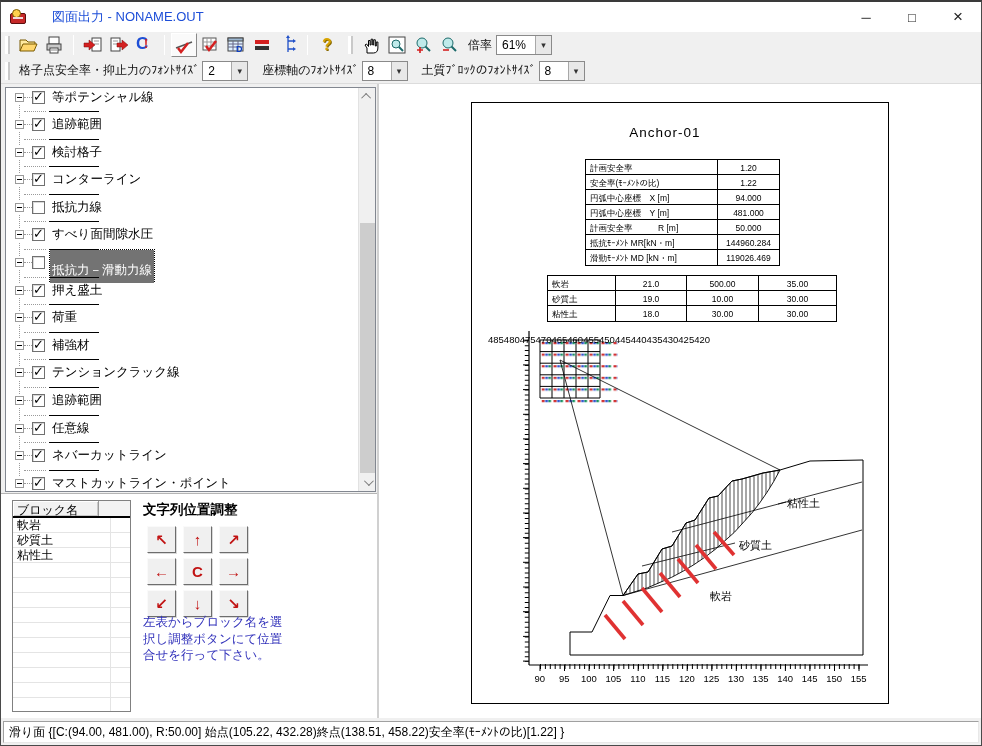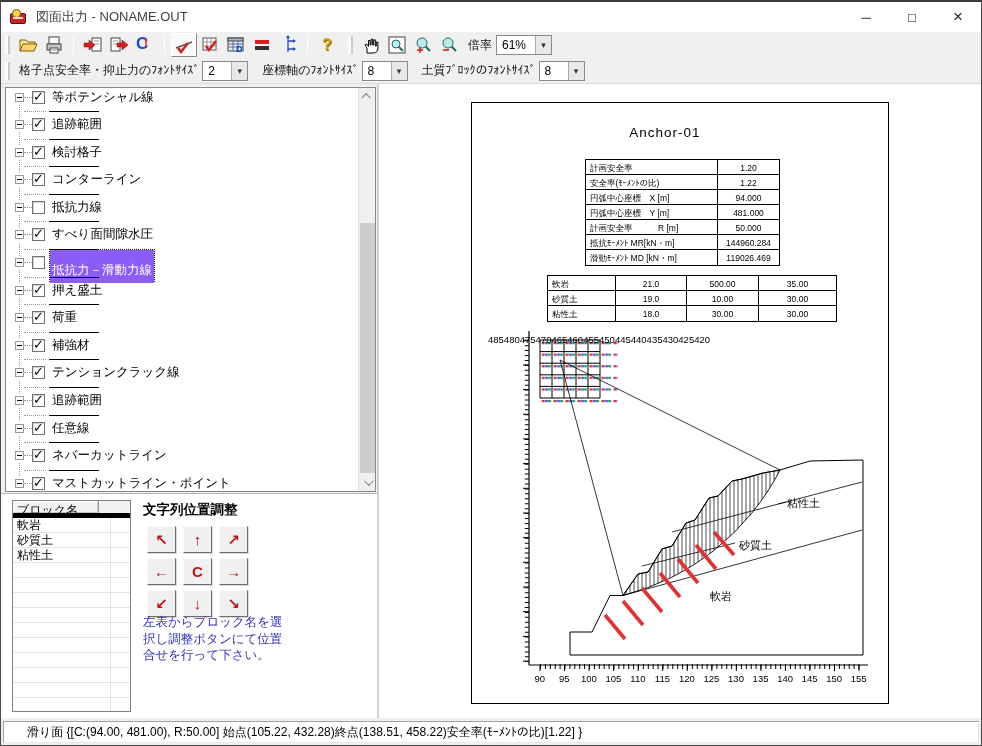--- a/index.html
+++ b/index.html
@@ -6,21 +6,21 @@
   *{box-sizing:border-box;}
   body{font-family:"Liberation Sans","DejaVu Sans",sans-serif;-webkit-font-smoothing:none;}
   .window{position:relative;width:982px;height:746px;background:#f0f0f0;border:1px solid #4a4a4a;border-top:2px solid #3a3a3a;overflow:hidden;}
 
   
   .titlebar{position:absolute;left:0;top:0;width:100%;height:30px;background:#fff;display:flex;align-items:center;}
   .app-icon{position:relative;width:18px;height:16px;margin:0 8px 0 9px;}
   .app-icon .pad{position:absolute;left:0;top:4px;width:16px;height:11px;background:#c62828;border:1px solid #5a0e0e;border-radius:2px;}
   .app-icon .disc{position:absolute;left:2px;top:0;width:9px;height:9px;background:#ffd24d;border:1px solid #7a5a00;border-radius:50%;}
   .app-icon .slot{position:absolute;left:3px;top:8px;width:10px;height:2px;background:#f0d9d9;}
-  .title-text{font-size:13px;color:#404040;}
+  .title-text{font-size:13px;color:#1d4ed8;margin-left:16px;}
   .win-controls{margin-left:auto;display:flex;height:100%;}
   .wc{width:46px;height:100%;display:flex;align-items:center;justify-content:center;font-size:13px;color:#222;}
   .wc.close{font-size:17px;}
 
   
   .toolbar{position:absolute;left:0;width:100%;background:#f0f0f0;display:flex;align-items:center;}
   .toolbar1{top:30px;height:26px;}
   .toolbar2{top:56px;height:26px;border-bottom:1px solid #dcdcdc;}
   .grip{width:5px;height:18px;margin:0 5px 0 4px;border-left:2px solid #fff;background:#c9c9c9;box-shadow:inset 1px 0 0 #fff;}
   .tsep{width:1px;height:20px;background:#b8b8b8;border-right:1px solid #fff;margin:0 6px;}
@@ -52,28 +52,28 @@
   .tree-item{position:relative;height:27.6px;}
   .tree-item::before{content:"";position:absolute;left:13px;top:0;bottom:0;border-left:1px dotted #9a9a9a;}
   .t-row{position:relative;display:flex;align-items:center;height:14px;padding-left:9px;background:#fff;}
   .expander{position:relative;width:9px;height:9px;border:1px solid #9a9a9a;background:#fff;flex:0 0 9px;z-index:2;}
   .expander i{position:absolute;left:1px;top:3px;width:5px;height:1px;background:#000;}
   .t-dots{width:8px;border-top:1px dotted #9a9a9a;height:0;flex:0 0 8px;}
   .cb{position:relative;width:13px;height:13px;background:#fff;border:1px solid #707070;box-shadow:inset 1px 1px 0 #d8d8d8;flex:0 0 13px;}
   .cb .mark{position:absolute;left:0px;top:-3px;font-size:13px;font-weight:bold;color:#000;visibility:hidden;}
   .cb .mark.on{visibility:visible;}
   .t-label{font-size:12.5px;color:#000;margin-left:5px;padding:12px 2px;white-space:nowrap;}
-  .t-label.sel{background:#8b5cf6;color:#fff;outline:1px dotted #000;margin-top:16px;}
+  .t-label.sel{background:#737373;color:#fff;outline:1px dotted #000;margin-top:16px;}
   .t-line{position:relative;margin:7px 0 0 43px;width:50px;border-top:1.4px solid #000;}
   .t-line::before{content:"";position:absolute;left:-25px;top:-1px;width:22px;border-top:1px dotted #9a9a9a;}
 
   
   .bottom-panel{position:absolute;left:0;top:409px;width:376px;height:225px;background:#fff;border-top:1px solid #b5b5b5;}
   .block-table{position:absolute;left:11px;top:6px;width:119px;height:212px;border:1px solid #808080;background:#fff;}
-  .bt-header{display:flex;height:17px;background:#f2f2f2;border-bottom:5px solid #000000;gap:31px;}
+  .bt-header{display:flex;height:17px;background:#f2f2f2;border-bottom:2px solid #000000;gap:31px;}
   .bt-h1{width:97px;border-right:1px solid #9a9a9a;box-shadow:inset 1px 1px 0 #fff, inset -1px -1px 0 #c8c8c8;font-size:12px;padding:1px 0 0 4px;}
   .bt-h2{flex:1;box-shadow:inset 1px 1px 0 #fff, inset -1px -1px 0 #c8c8c8;}
   .bt-body{position:relative;height:193px;background:repeating-linear-gradient(to bottom,transparent 0 14px,#e4e4e4 14px 15px);}
   .bt-vline{position:absolute;left:97px;top:0;bottom:0;border-left:1px solid #e4e4e4;}
   .bl-row{height:15px;font-size:12px;padding-left:4px;line-height:14px;}
   .adj-title{position:absolute;left:142px;top:7px;font-size:13.5px;font-weight:bold;color:#000;}
   .adj-grid{position:absolute;left:146px;top:32px;display:grid;grid-template-columns:repeat(3,29px);grid-auto-rows:27px;gap:5px 7px;}
   .adj-btn{background:#f0f0f0;border:1px solid;border-color:#fafafa #6d6d6d #6d6d6d #fafafa;box-shadow:1px 1px 0 #40404033;display:flex;align-items:center;justify-content:center;font-size:15px;font-weight:bold;color:#c11313;cursor:default;}
   .adj-note{position:absolute;left:142px;top:120px;font-size:12.5px;line-height:16.5px;color:#3333bb;}
 
@@ -93,21 +93,21 @@
   .soil-row span:first-child{border-left:none;text-align:left;padding-left:4px;}
   .soil-row.hd span{text-align:center;}
   .yaxis-labels{position:absolute;left:16px;top:224.7px;width:34px;display:flex;}
   .yaxis-labels div{height:24.69px;text-align:right;font-size:9.5px;color:#000;line-height:24.69px;}
   .xaxis-labels{position:absolute;left:55.5px;top:570px;width:344px;display:flex;}
   .xaxis-labels div{flex:0 0 24.54px;text-align:center;font-size:9.5px;color:#000;}
   .dwg-svg{position:absolute;left:0;top:0;}
 
   
   .statusbar{position:absolute;left:0;top:716px;width:100%;height:30px;background:#f0f0f0;padding:3px 2px 0 2px;}
-  .status-field{height:22px;background:#fff;border:1px solid;border-color:#a0a0a0 #e8e8e8 #e8e8e8 #a0a0a0;font-size:12px;line-height:20px;padding-left:23px;color:#000;white-space:nowrap;overflow:hidden;}
+  .status-field{height:22px;background:#fff;border:1px solid;border-color:#a0a0a0 #e8e8e8 #e8e8e8 #a0a0a0;font-size:12px;line-height:20px;padding-left:5px;color:#000;white-space:nowrap;overflow:hidden;}
 </style>
 </head>
 <body>
 
 <div class="window">
 
   <div class="titlebar">
     <div class="app-icon">
       <div class="pad"></div>
         <div class="disc"></div>

